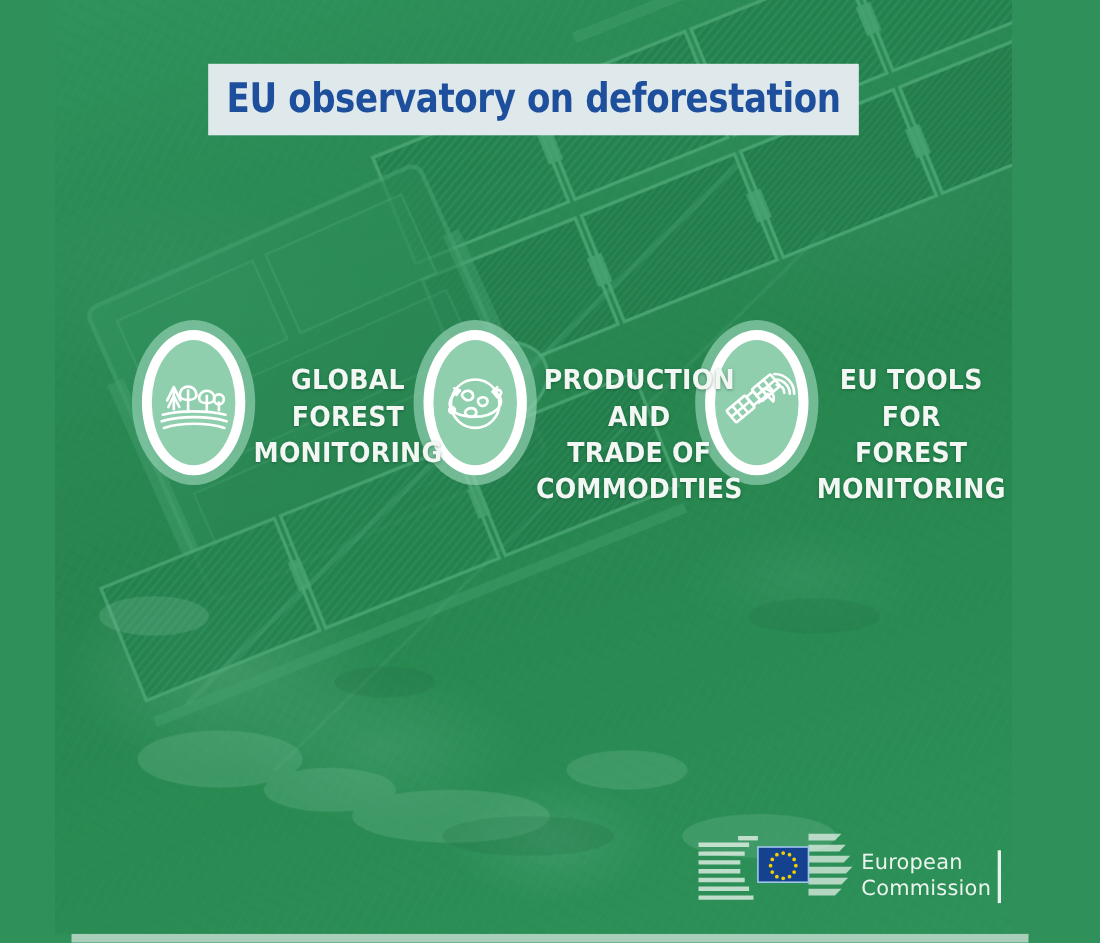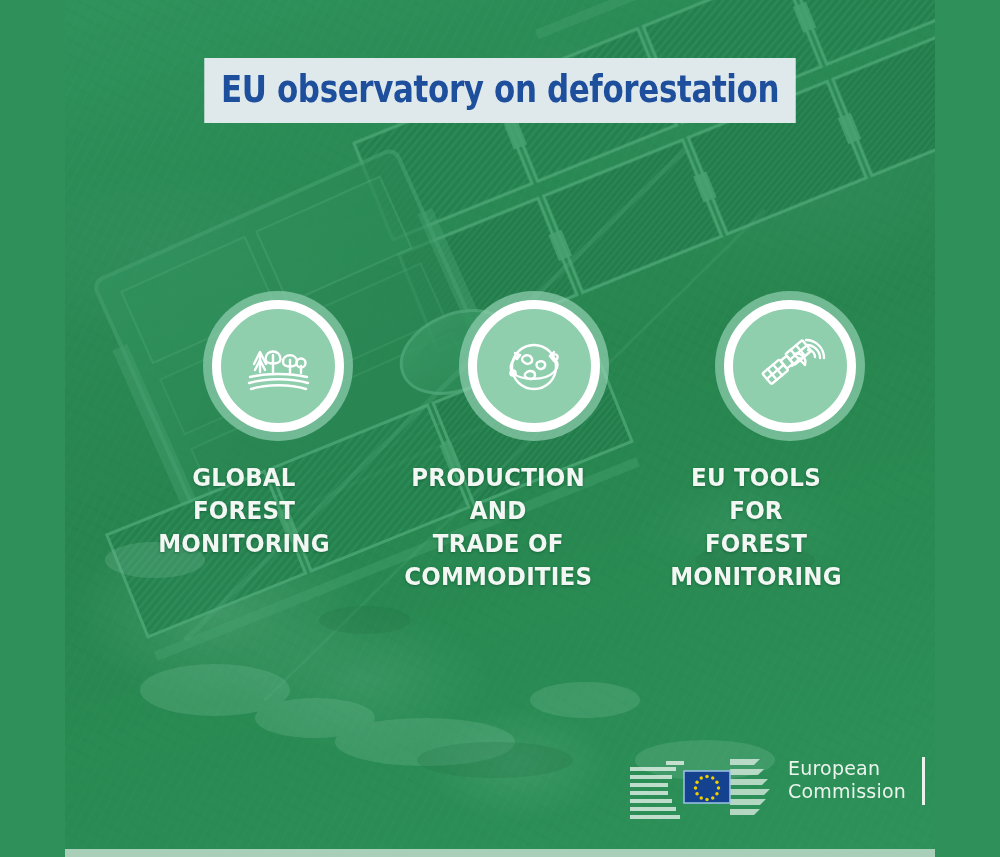--- a/index.html
+++ b/index.html
@@ -19,21 +19,21 @@
     position: relative;
     width: 1000px;
     height: 857px;
     background: #2f9159;
     overflow: hidden;
   }
 
   
   #image-plate {
     position: absolute;
-    left: 65px;
+    left: 50px;
     top: 0;
     width: 870px;
     height: 849px;
     overflow: hidden;
     background: #3aa06c;
   }
 
   
   #terrain {
     position: absolute;
@@ -122,22 +122,22 @@
     z-index: 5;
     display: flex;
     justify-content: center;
     gap: 56px;
     padding: 0 48px;
     box-sizing: border-box;
   }
   .feature {
     width: 200px;
     display: flex;
-    flex-direction: column;
-    align-items: flex-end;
+    flex-direction: row;
+    align-items: flex-start;
   }
   .feature-circle {
     width: 132px;
     height: 132px;
     border-radius: 50%;
     background: #8fcfae;
     border: 9px solid #ffffff;
     box-shadow: 0 0 0 9px rgba(143,207,174,.72);
     display: flex;
     align-items: center;
@@ -158,21 +158,21 @@
     transform: scaleX(.92);
   }
 
   
   #ec-logo {
     position: absolute;
     right: 10px;
     bottom: 12px;
     z-index: 6;
     display: flex;
-    gap: 10px;
+    align-items: center;
   }
   #ec-emblem { display: block; }
   #ec-wordmark {
     color: #ecf4ee;
     font-family: "DejaVu Sans", sans-serif;
     font-size: 19px;
     font-weight: normal;
     line-height: 1.22;
     letter-spacing: .2px;
     white-space: nowrap;

